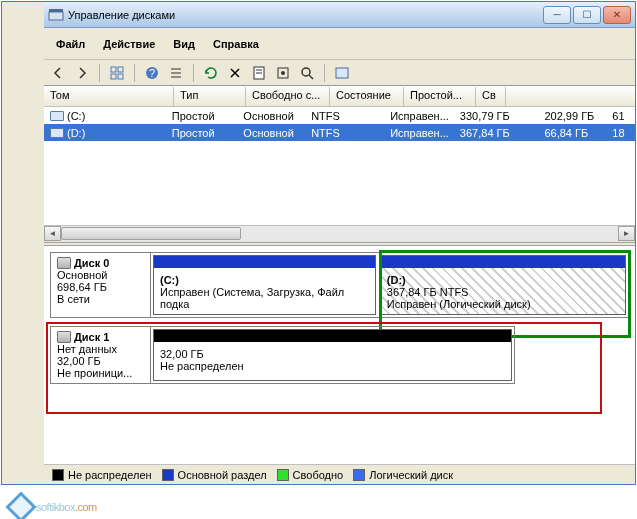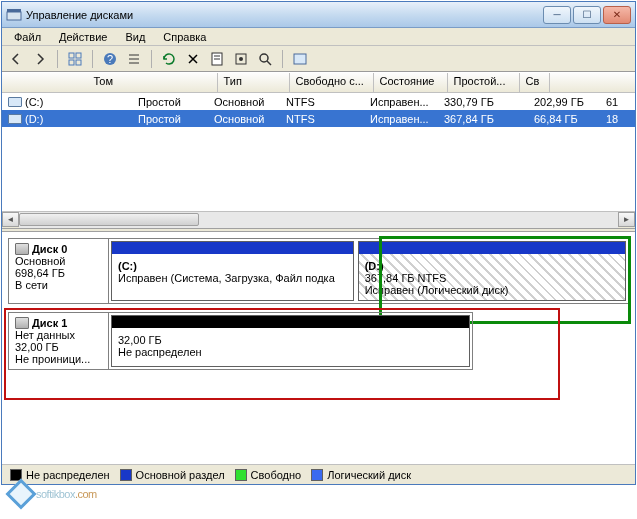--- a/index.html
+++ b/index.html
@@ -1,32 +1,32 @@
 <!DOCTYPE html>
 <html><head>
 <meta charset="utf-8">
 <style>
 * { box-sizing: border-box; margin: 0; padding: 0; font-family: Tahoma, sans-serif; font-size: 11px; }
 body { background: #fff; width: 637px; height: 519px; position: relative; overflow: hidden; }
-.window { border: 1px solid #4a7abc; width: 635px; height: 484px; margin: 1px; background: #ece9d8; display: flex; flex-direction: column; }
+.window { border: 1px solid #4a7abc; width: 635px; height: 484px; margin: 1px; background: #ece9d8; display: flex; flex-direction: column; padding-left: 42px; }
 .titlebar { height: 26px; background: linear-gradient(to bottom, #e8f0fa 0%, #c6dbf0 50%, #aac8e8 100%); display: flex; align-items: center; padding: 0 4px; border-bottom: 1px solid #7a9cc6; }
 .titlebar .icon { width: 16px; height: 16px; margin-right: 4px; display: inline-flex; align-items: center; justify-content: center; }
 .titlebar .title { flex: 1; color: #000; }
 .winbtns { display: flex; gap: 2px; }
 .winbtn { width: 28px; height: 18px; border: 1px solid #6b8cb0; border-radius: 3px; display: flex; align-items: center; justify-content: center; background: linear-gradient(#f0f6fc,#cde0f2); font-size: 10px; color: #2b4a6f; cursor: pointer; }
 .winbtn.close { background: linear-gradient(#f5b8a8,#e28a74); border-color: #b8604a; color: #7a2a18; }
-.menubar { height: 18px; display: flex; align-items: center; padding: 0 4px; background: #ece9d8; border-bottom: 1px solid #c0c0c0; gap: 2px; }
+.menubar { height: 32px; display: flex; align-items: center; padding: 0 4px; background: #ece9d8; border-bottom: 1px solid #c0c0c0; gap: 2px; font-weight: bold; }
 .menuitem { padding: 2px 8px; cursor: pointer; }
 .toolbar { height: 26px; display: flex; align-items: center; padding: 0 4px; background: #ece9d8; border-bottom: 1px solid #9a9a9a; gap: 4px; }
 .tbsep { width: 1px; height: 18px; background: #b0b0b0; margin: 0 3px; }
 .tbbtn { width: 20px; height: 20px; display: flex; align-items: center; justify-content: center; cursor: pointer; color: #333; }
 .tbbtn svg { width: 16px; height: 16px; }
 .content { flex: 1; background: #fff; display: flex; flex-direction: column; border-top: 1px solid #fff; }
 .listview { height: 155px; overflow: hidden; position: relative; }
-.lv-header { display: flex; background: linear-gradient(#fdfdfd,#ece9d8); border-bottom: 1px solid #c0c0c0; height: 20px; justify-content: center; }
+.lv-header { display: flex; background: linear-gradient(#fdfdfd,#ece9d8); border-bottom: 1px solid #c0c0c0; height: 20px; }
 .lv-col { border-right: 1px solid #c0c0c0; padding: 2px 6px; overflow: hidden; white-space: nowrap; text-overflow: ellipsis; cursor: pointer; }
 .lv-body { }
 .lv-row { display: flex; height: 17px; align-items: center; }
 .lv-row.selected { background: #3874d1; color: #fff; }
 .lv-cell { padding: 1px 6px; overflow: hidden; white-space: nowrap; display: flex; align-items: center; gap: 3px; }
 .drive-ico { width: 14px; height: 10px; background: #d8e8f8; border: 1px solid #5a7aa0; border-radius: 1px; display: inline-block; }
 .hscroll { height: 17px; background: #ece9d8; border-top: 1px solid #c0c0c0; position: relative; display: flex; }
 .hscroll .arr { width: 17px; height: 15px; background: linear-gradient(#f8f8f8,#d8d8d8); border: 1px solid #a0a0a0; display: flex; align-items: center; justify-content: center; font-size: 8px; color: #555; cursor: pointer; }
 .hscroll .track { flex: 1; background: #e8e8e8; position: relative; }
 .hscroll .thumb { position: absolute; left: 0; width: 180px; height: 13px; top: 1px; background: linear-gradient(#f0f0f0,#d0d0d0); border: 1px solid #a0a0a0; border-radius: 2px; }
@@ -40,21 +40,21 @@
 .part { border: 1px solid #606060; margin: 2px; padding: 4px 6px; position: relative; background: #fff; }
 .part .stripe { position: absolute; left: 0; right: 0; top: 0; height: 12px; }
 .part .plabel { margin-top: 14px; font-weight: bold; }
 .part .pinfo { }
 .stripe.primary { background: #1838c8; }
 .stripe.unalloc { background: #000; }
 .part.hatched { background-image: repeating-linear-gradient(45deg, #fff 0, #fff 5px, #d0d0d0 5px, #d0d0d0 7px); }
 .legend { height: 20px; display: flex; align-items: center; gap: 10px; padding: 0 8px; border-top: 1px solid #c0c0c0; background: #ece9d8; font-size: 10.5px; }
 .legitem { display: flex; align-items: center; gap: 4px; }
 .legsw { width: 12px; height: 12px; border: 1px solid #606060; }
-.watermark { position: absolute; left: 10px; bottom: 14px; font-size: 22px; color: #a0c4d4; font-family: Arial; display: flex; align-items: center; letter-spacing: -0.5px; }
+.watermark { position: absolute; left: 10px; bottom: 1px; font-size: 22px; color: #a0c4d4; font-family: Arial; display: flex; align-items: center; letter-spacing: -0.5px; }
 .watermark .dom { color: #c89858; }
 .wm-ico { width: 22px; height: 22px; transform: rotate(45deg); border: 3px solid #5aa0d8; margin-right: 4px; background: #e8f4fc; }
 .hl-green { position: absolute; border: 3px solid #0a8a0a; pointer-events: none; }
 .hl-red { position: absolute; border: 2px solid #c01010; pointer-events: none; }
 </style>
 </head>
 <body>
 
 <div class="window">
   <div class="titlebar">

